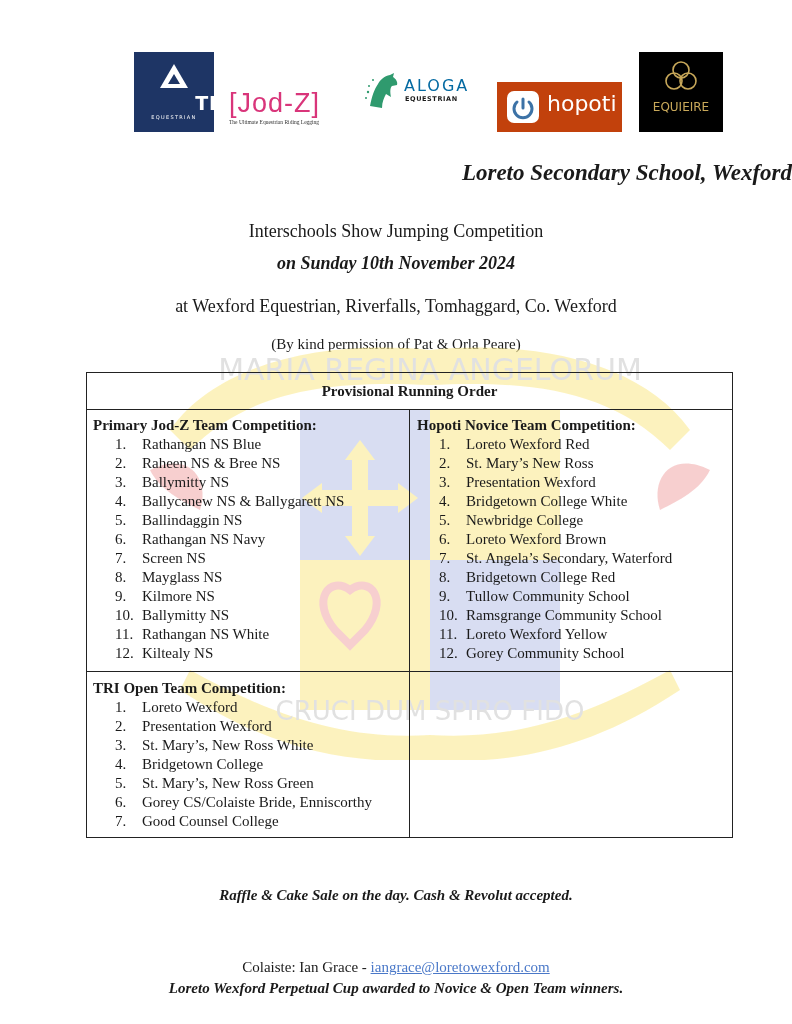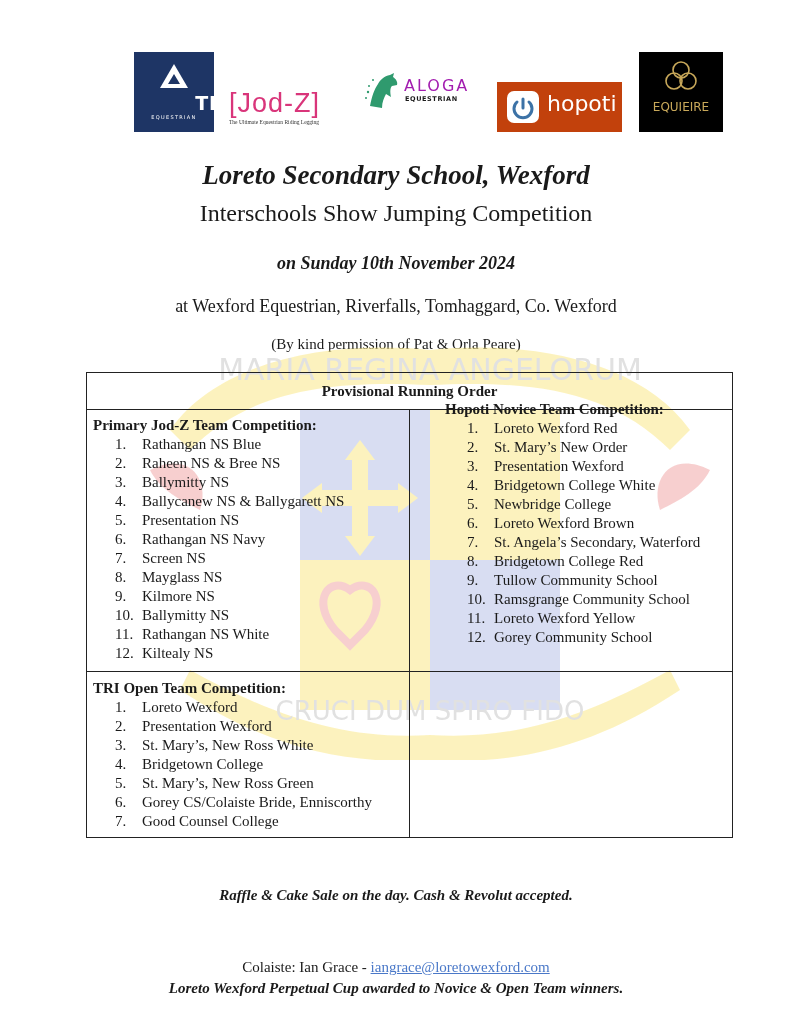--- a/index.html
+++ b/index.html
@@ -11,48 +11,48 @@
   .logo-tri { left: 134px; top: 52px; width: 80px; height: 80px; background: #1e3565; color: #fff; text-align: center; }
   .logo-tri .tri-mark { position: absolute; left: 26px; top: 12px; width: 0; height: 0; border-left: 14px solid transparent; border-right: 14px solid transparent; border-bottom: 24px solid #fff; }
   .logo-tri .tri-mark::after { content: ""; position: absolute; left: -6px; top: 10px; width: 0; height: 0; border-left: 6px solid transparent; border-right: 6px solid transparent; border-bottom: 10px solid #1e3565; }
   .logo-tri .tri-word { position: absolute; left: 0; width: 100%; top: 40px; font-family: "DejaVu Sans", sans-serif; font-weight: bold; font-size: 19px; letter-spacing: 1px; padding-left: 40px; }
   .logo-tri .tri-sub { position: absolute; left: 0; width: 100%; top: 62px; font-family: "DejaVu Sans", sans-serif; font-size: 5px; letter-spacing: 1.3px; }
   .logo-jodz { left: 229px; top: 88px; width: 116px; height: 44px; text-align: left; }
   .logo-jodz .jodz-word { font-family: "Liberation Sans", sans-serif; font-size: 27px; color: #d9357a; letter-spacing: 1px; line-height: 30px; }
   .logo-jodz .jodz-tag { font-family: "Liberation Serif", serif; font-size: 5.5px; color: #333; line-height: 8px; }
   .logo-aloga { left: 364px; top: 70px; width: 112px; height: 44px; }
   .logo-aloga .aloga-horse { position: absolute; left: 0; top: 2px; width: 36px; height: 38px; }
-  .logo-aloga .aloga-word { position: absolute; left: 40px; top: 6px; font-family: "DejaVu Sans", sans-serif; font-size: 16px; letter-spacing: 2px; color: #a21caf; }
+  .logo-aloga .aloga-word { position: absolute; left: 40px; top: 6px; font-family: "DejaVu Sans", sans-serif; font-size: 16px; letter-spacing: 2px; color: #0369a1; }
   .logo-aloga .aloga-sub { position: absolute; left: 41px; top: 25px; font-family: "DejaVu Sans", sans-serif; font-weight: bold; font-size: 6.5px; letter-spacing: 0.6px; color: #1a1a1a; }
   .logo-hopoti { left: 497px; top: 82px; width: 125px; height: 50px; background: #c2410c; color: #fff; }
   .logo-hopoti .hop-icon { position: absolute; left: 10px; top: 9px; width: 32px; height: 32px; background: #fff; border-radius: 7px; }
   .logo-hopoti .hop-word { position: absolute; left: 50px; top: 9px; font-family: "DejaVu Sans", sans-serif; font-size: 22px; }
   .logo-equieire { left: 639px; top: 52px; width: 84px; height: 80px; background: #000000; color: #c8a85a; text-align: center; }
   .logo-equieire .eq-mark { position: absolute; left: 24px; top: 6px; width: 36px; height: 36px; }
   .logo-equieire .eq-word { position: absolute; left: 0; width: 100%; top: 48px; font-family: "DejaVu Sans", sans-serif; font-size: 12px; }
 
   .line { position: absolute; left: 0; width: 792px; text-align: center; }
-  .school-title { top: 160px; font-size: 27px; font-weight: bold; font-style: italic; }
-  .event-name { top: 200px; font-size: 24px; }
+  .school-title { top: 160px; font-size: 23px; font-weight: bold; font-style: italic; text-align: right; }
+  .event-name { top: 221px; font-size: 18px; }
   .event-date { top: 253px; font-size: 18px; font-weight: bold; font-style: italic; }
   .venue { top: 296px; font-size: 18px; }
   .permission { top: 336px; font-size: 15px; }
 
   .crest { position: absolute; left: 130px; top: 340px; width: 600px; height: 420px; opacity: 0.55; z-index: 0; }
 
   .order-table {
     position: absolute; left: 86px; top: 372px; width: 647px; height: 466px;
     border: 1.5px solid #222; box-sizing: border-box; z-index: 1;
   }
   .table-heading { position: absolute; left: 0; top: 0; width: 100%; height: 36px; border-bottom: 1.5px solid #222; text-align: center; line-height: 36px; font-size: 15px; font-weight: bold; }
   .vdivider { position: absolute; left: 322px; top: 36px; width: 0; height: 428px; border-left: 1.5px solid #222; }
   .hdivider { position: absolute; left: 0; top: 298px; width: 100%; height: 0; border-top: 1.5px solid #222; }
   .cell { position: absolute; }
   .cell-primary { left: 6px; top: 43px; }
-  .cell-novice { left: 330px; top: 27px; margin-left: 28px; }
+  .cell-novice { left: 330px; top: 43px; }
   .cell-open { left: 6px; top: 306px; }
   .cell-title { font-size: 15px; font-weight: bold; line-height: 19px; }
   .team-list { margin: 0; padding: 0; list-style: none; }
   .team-item { font-size: 15px; line-height: 19px; white-space: nowrap; }
   .team-num { display: inline-block; width: 49px; text-align: right; padding-right: 0; box-sizing: border-box; }
   .team-num span { display: inline-block; width: 27px; text-align: left; }
   .team-name { display: inline-block; }
 
   .raffle { top: 887px; font-size: 15px; font-weight: bold; font-style: italic; }
   .cup { top: 980px; font-size: 15px; font-weight: bold; font-style: italic; }
@@ -130,36 +130,36 @@
   <div class="vdivider"></div>
   <div class="hdivider"></div>
 
   <div class="cell cell-primary">
     <div class="cell-title">Primary Jod-Z Team Competition:</div>
     <ul class="team-list">
       <li class="team-item"><span class="team-num"><span>1.</span></span><span class="team-name">Rathangan NS Blue</span></li>
       <li class="team-item"><span class="team-num"><span>2.</span></span><span class="team-name">Raheen NS &amp; Bree NS</span></li>
       <li class="team-item"><span class="team-num"><span>3.</span></span><span class="team-name">Ballymitty NS</span></li>
       <li class="team-item"><span class="team-num"><span>4.</span></span><span class="team-name">Ballycanew NS &amp; Ballygarett NS</span></li>
-      <li class="team-item"><span class="team-num"><span>5.</span></span><span class="team-name">Presentation NS</span></li>
+      <li class="team-item"><span class="team-num"><span>5.</span></span><span class="team-name">Ballindaggin NS</span></li>
       <li class="team-item"><span class="team-num"><span>6.</span></span><span class="team-name">Rathangan NS Navy</span></li>
       <li class="team-item"><span class="team-num"><span>7.</span></span><span class="team-name">Screen NS</span></li>
       <li class="team-item"><span class="team-num"><span>8.</span></span><span class="team-name">Mayglass NS</span></li>
       <li class="team-item"><span class="team-num"><span>9.</span></span><span class="team-name">Kilmore NS</span></li>
       <li class="team-item"><span class="team-num"><span>10.</span></span><span class="team-name">Ballymitty NS</span></li>
       <li class="team-item"><span class="team-num"><span>11.</span></span><span class="team-name">Rathangan NS White</span></li>
       <li class="team-item"><span class="team-num"><span>12.</span></span><span class="team-name">Kiltealy NS</span></li>
     </ul>
   </div>
 
   <div class="cell cell-novice">
     <div class="cell-title">Hopoti Novice Team Competition:</div>
     <ul class="team-list">
       <li class="team-item"><span class="team-num"><span>1.</span></span><span class="team-name">Loreto Wexford Red</span></li>
-      <li class="team-item"><span class="team-num"><span>2.</span></span><span class="team-name">St. Mary’s New Order</span></li>
+      <li class="team-item"><span class="team-num"><span>2.</span></span><span class="team-name">St. Mary’s New Ross</span></li>
       <li class="team-item"><span class="team-num"><span>3.</span></span><span class="team-name">Presentation Wexford</span></li>
       <li class="team-item"><span class="team-num"><span>4.</span></span><span class="team-name">Bridgetown College White</span></li>
       <li class="team-item"><span class="team-num"><span>5.</span></span><span class="team-name">Newbridge College</span></li>
       <li class="team-item"><span class="team-num"><span>6.</span></span><span class="team-name">Loreto Wexford Brown</span></li>
       <li class="team-item"><span class="team-num"><span>7.</span></span><span class="team-name">St. Angela’s Secondary, Waterford</span></li>
       <li class="team-item"><span class="team-num"><span>8.</span></span><span class="team-name">Bridgetown College Red</span></li>
       <li class="team-item"><span class="team-num"><span>9.</span></span><span class="team-name">Tullow Community School</span></li>
       <li class="team-item"><span class="team-num"><span>10.</span></span><span class="team-name">Ramsgrange Community School</span></li>
       <li class="team-item"><span class="team-num"><span>11.</span></span><span class="team-name">Loreto Wexford Yellow</span></li>
       <li class="team-item"><span class="team-num"><span>12.</span></span><span class="team-name">Gorey Community School</span></li>

